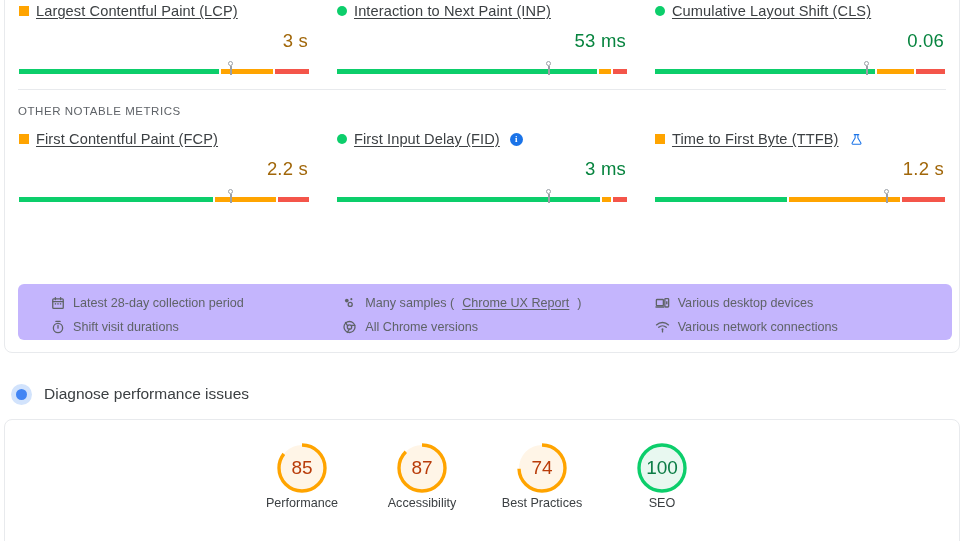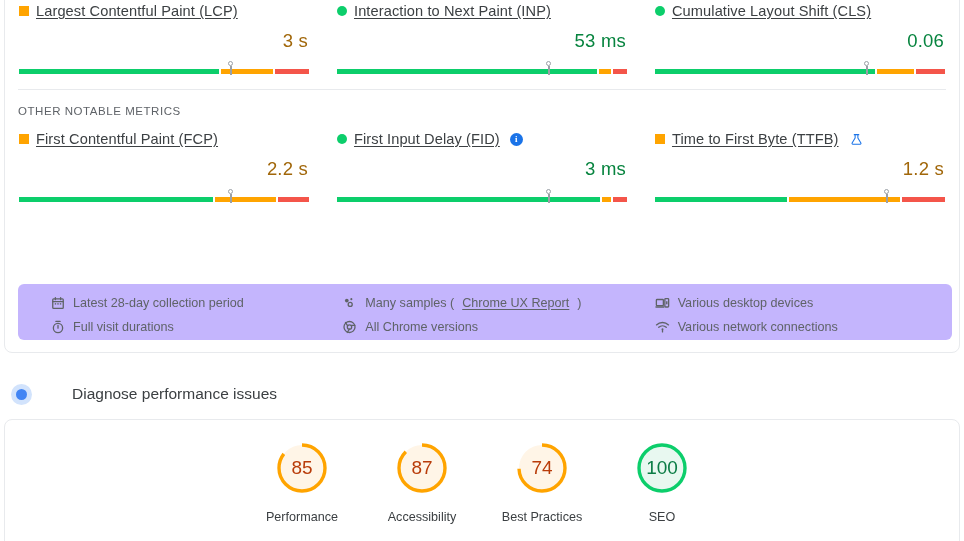--- a/index.html
+++ b/index.html
@@ -126,21 +126,21 @@
   }
   .meta-ico { width: 15px; height: 15px; flex: 0 0 15px; display:flex; align-items:center; justify-content:center; }
   .meta-link {
     text-decoration: underline; color: #5f6368;
     text-underline-offset: 2px;
   }
 
   
   .diagnose {
     position: absolute; left: 6px; top: 380px;
-    display: flex; align-items: center; gap: 40px;
+    display: flex; align-items: center; gap: 12px;
     height: 28px;
   }
   .diag-icon {
     width: 21px; height: 21px; border-radius: 50%;
     background: #d2e3fc;
     display: flex; align-items: center; justify-content: center;
     margin-left: 5px;
   }
   .diag-icon .inner {
     width: 11px; height: 11px; border-radius: 50%;
@@ -158,21 +158,20 @@
     display: flex; flex-direction: column; align-items: center;
   }
   .gauge { position: relative; width: 56px; height: 56px; }
   .gauge svg { display: block; transform: rotate(-90deg); }
   .gauge .score {
     position: absolute; inset: 0;
     display: flex; align-items: center; justify-content: center;
     font-size: 19px;
   }
   .gauge-label {
-    margin-top: 14px;
     font-size: 12.6px; color: #3c4043;
     white-space: nowrap;
   }
 </style>
 </head>
 <body>
 
 <div class="page">
 
   <div class="card" id="metrics-card">
@@ -315,21 +314,21 @@
             </span>
             <span>Latest 28-day collection period</span>
           </div>
           <div class="meta-row">
             <span class="meta-ico">
               <svg width="14" height="14" viewBox="0 0 16 16">
                 <circle cx="8" cy="9.2" r="5.3" stroke="#5f6368" fill="none" stroke-width="1.5" stroke-linecap="round" stroke-linejoin="round"></circle>
                 <path d="M8 6.3v3M5.6 1.6h4.8" stroke="#5f6368" fill="none" stroke-width="1.5" stroke-linecap="round" stroke-linejoin="round"></path>
               </svg>
             </span>
-            <span>Full visit durations</span>
+            <span>Shift visit durations</span>
           </div>
         </div>
         <div class="meta-col c3">
           <div class="meta-row">
             <span class="meta-ico">
               <svg width="15" height="14" viewBox="0 0 17 16">
                 <circle cx="5.4" cy="5.2" r="2.1" fill="#5f6368"></circle>
                 <circle cx="10.6" cy="3.6" r="1.2" fill="#5f6368"></circle>
                 <circle cx="9.3" cy="9.6" r="2.3" stroke="#5f6368" fill="none" stroke-width="1.5" stroke-linecap="round" stroke-linejoin="round"></circle>
               </svg>

